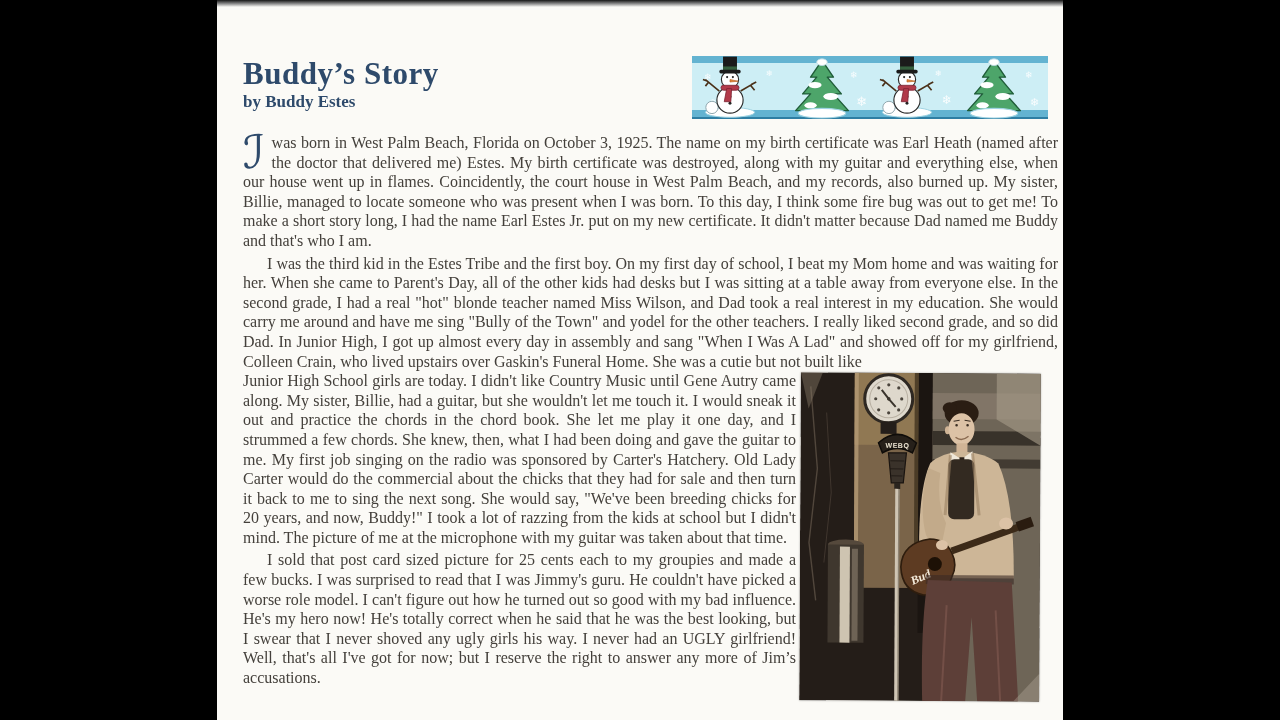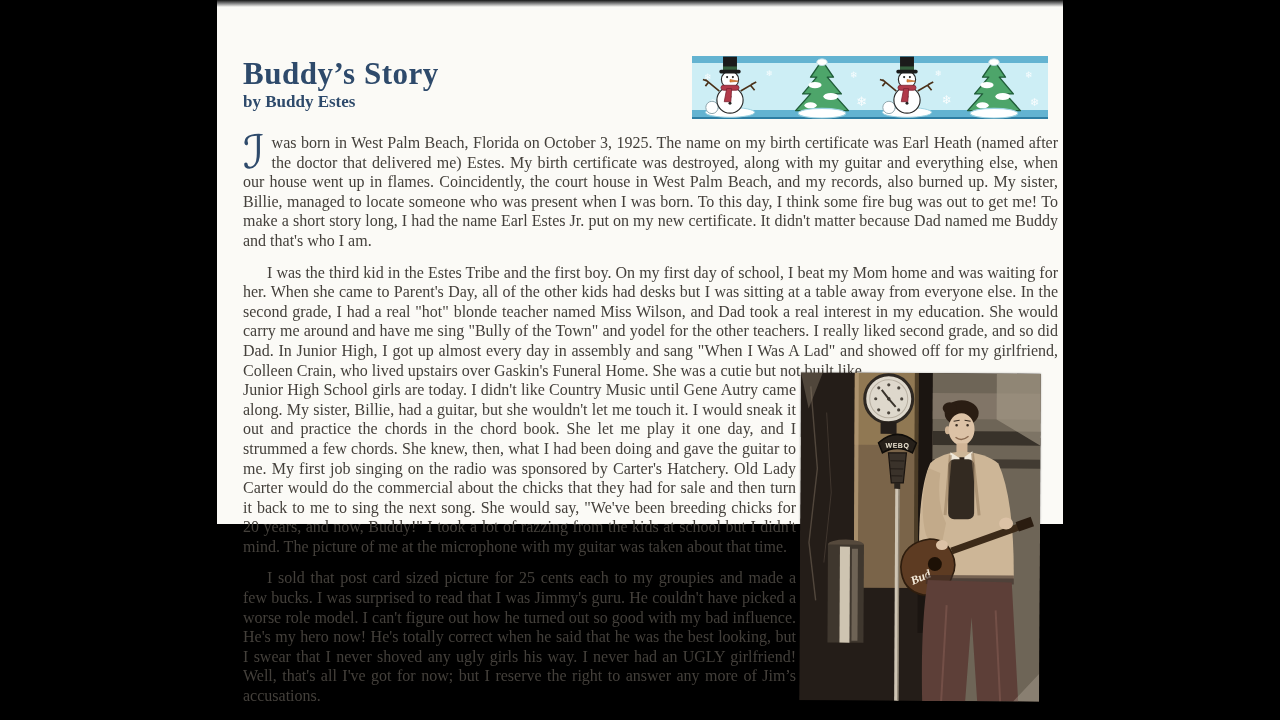--- a/index.html
+++ b/index.html
@@ -1,21 +1,21 @@
 <!DOCTYPE html>
 <html><head>
 <meta charset="utf-8">
 <style>
   html,body{margin:0;padding:0;}
   body{
     width:1280px;height:720px;background:#000;position:relative;overflow:hidden;
     font-family:"Liberation Serif", serif;
   }
   .page{
-    position:absolute;left:217px;top:0;width:846px;height:524px;
+    position:absolute;left:217px;top:0;width:846px;height:720px;
     background:#fbfaf6;
   }
   .page-top-edge{
     position:absolute;left:0;top:0;width:846px;height:7px;
     background:linear-gradient(#161616,#8f8f8f 55%,rgba(255,255,255,0));
   }
   .title{
     position:absolute;left:26px;top:56px;margin:0;
     font-size:31px;font-weight:bold;color:#2e4a6b;letter-spacing:.5px;
   }
@@ -25,21 +25,21 @@
   }
   .banner{
     position:absolute;left:475px;top:48px;width:356px;height:78px;
   }
   .article{
     position:absolute;left:26px;top:133px;width:815px;
     font-size:16px;line-height:19.6px;color:#44403b;text-align:justify;
   }
   .article p{margin:0;}
   .article p.indent{text-indent:24px;}
-  .article p.gap{margin-top:12px;}
+  .article p.gap{margin-top:3px;}
   .narrow{width:553px;}
   .dropcap{
     float:left;
     font-family:"DejaVu Serif","DejaVu Sans",serif;font-style:italic;
     font-size:46px;line-height:34px;height:37px;
     padding:2px 7px 0 0;color:#2e4a6b;
   }
   .photo{
     position:absolute;left:583px;top:373px;width:240px;height:328px;
     transform:rotate(.3deg);box-shadow:0 0 2px rgba(0,0,0,.35);

